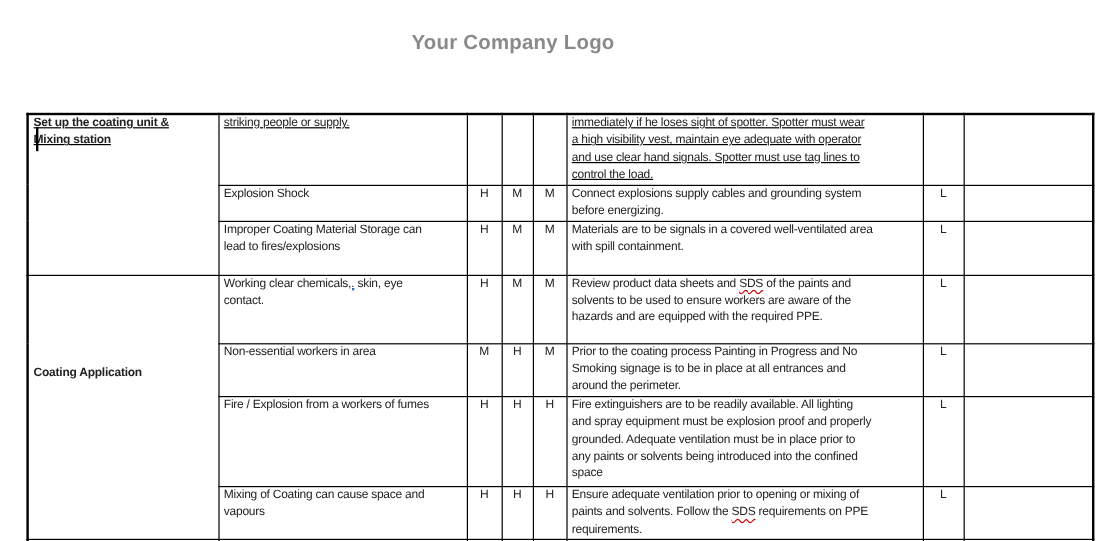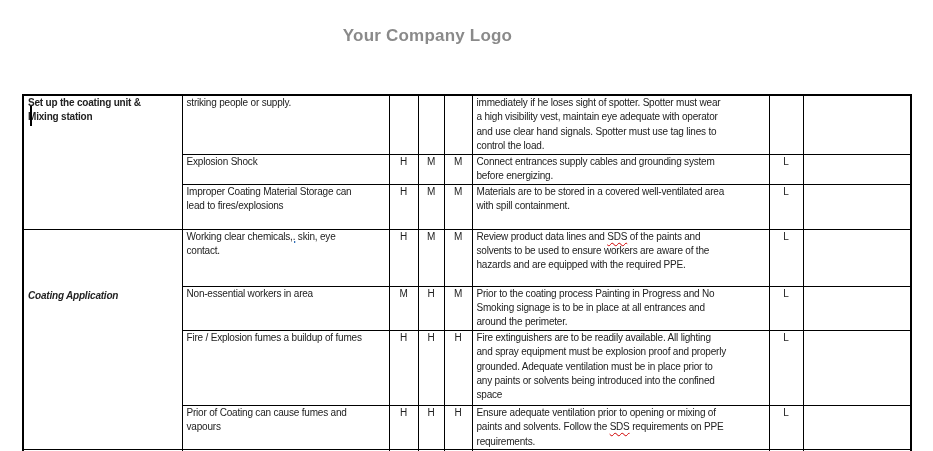--- a/index.html
+++ b/index.html
@@ -40,31 +40,31 @@
     color:#1a1a1a;
   }
   td.rating{
     text-align:center;
     vertical-align:middle;
     padding:0;
     color:#333;
     font-size:10.5px;
   }
   .txt{white-space:pre-line;}
-  .sec2-label{display:block;margin-top:59px;font-style:italic;}
+  .sec2-label{display:block;margin-top:74px;}
   .sds{
     text-decoration:underline wavy #d00000 1px;
     text-underline-offset:2px;
     margin-top:41px;
   }
   .gram{
     text-decoration:underline solid #2f6fb8 1.5px;
     text-underline-offset:1px;
   }
-  tr.h58{height:58px;} tr.h30{height:30px;} tr.h45{height:45px;}
+  tr.h58{height:58px;text-decoration:underline;} tr.h30{height:30px;} tr.h45{height:45px;}
   tr.h57{height:57px;} tr.h42{height:42px;margin-top:48px;} tr.h75{height:75px;}
   tr.h42b{height:42px;} tr.hclip{height:45px;}
   .caret{
     position:absolute;
     left:30px;top:106px;
     width:1.5px;height:20px;
     background:#000;
   }
 </style>
 </head>
@@ -99,82 +99,82 @@
 and use clear hand signals. Spotter must use tag lines to
 control the load.</span></td>
       <td class="rating"><span></span></td>
       <td></td>
     </tr>
     <tr class="h30">
       <td><span class="txt">Explosion Shock</span></td>
       <td class="rating"><span>H</span></td>
       <td class="rating"><span>M</span></td>
       <td class="rating"><span>M</span></td>
-      <td><span class="txt">Connect entrances supply cables and grounding system
+      <td><span class="txt">Connect explosions supply cables and grounding system
 before energizing.</span></td>
       <td class="rating"><span>L</span></td>
       <td></td>
     </tr>
     <tr class="h45">
       <td><span class="txt">Improper Coating Material Storage can
 lead to fires/explosions</span></td>
       <td class="rating"><span>H</span></td>
       <td class="rating"><span>M</span></td>
       <td class="rating"><span>M</span></td>
-      <td><span class="txt">Materials are to be stored in a covered well-ventilated area
+      <td><span class="txt">Materials are to be signals in a covered well-ventilated area
 with spill containment.</span></td>
       <td class="rating"><span>L</span></td>
       <td></td>
     </tr>
 
     <tr class="h57">
       <td class="task" rowspan="4">
         <span class="txt sec2-label">Coating Application</span>
       </td>
       <td>
         <span class="txt"><span>Working clear chemicals</span><span class="gram">,.</span><span> skin, eye
 contact.</span></span>
       </td>
       <td class="rating"><span>H</span></td>
       <td class="rating"><span>M</span></td>
       <td class="rating"><span>M</span></td>
       <td>
-        <span class="txt"><span>Review product data lines and </span><span class="sds">SDS</span><span> of the paints and
+        <span class="txt"><span>Review product data sheets and </span><span class="sds">SDS</span><span> of the paints and
 solvents to be used to ensure workers are aware of the
 hazards and are equipped with the required PPE.</span></span>
       </td>
       <td class="rating"><span>L</span></td>
       <td></td>
     </tr>
     <tr class="h42">
       <td><span class="txt">Non-essential workers in area</span></td>
       <td class="rating"><span>M</span></td>
       <td class="rating"><span>H</span></td>
       <td class="rating"><span>M</span></td>
       <td><span class="txt">Prior to the coating process Painting in Progress and No
 Smoking signage is to be in place at all entrances and
 around the perimeter.</span></td>
       <td class="rating"><span>L</span></td>
       <td></td>
     </tr>
     <tr class="h75">
-      <td><span class="txt">Fire / Explosion fumes a buildup of fumes</span></td>
+      <td><span class="txt">Fire / Explosion from a workers of fumes</span></td>
       <td class="rating"><span>H</span></td>
       <td class="rating"><span>H</span></td>
       <td class="rating"><span>H</span></td>
       <td><span class="txt">Fire extinguishers are to be readily available. All lighting
 and spray equipment must be explosion proof and properly
 grounded. Adequate ventilation must be in place prior to
 any paints or solvents being introduced into the confined
 space</span></td>
       <td class="rating"><span>L</span></td>
       <td></td>
     </tr>
     <tr class="h42b">
-      <td><span class="txt">Prior of Coating can cause fumes and
+      <td><span class="txt">Mixing of Coating can cause space and
 vapours</span></td>
       <td class="rating"><span>H</span></td>
       <td class="rating"><span>H</span></td>
       <td class="rating"><span>H</span></td>
       <td>
         <span class="txt"><span>Ensure adequate ventilation prior to opening or mixing of
 paints and solvents.  Follow the </span><span class="sds">SDS</span><span> requirements on PPE
 requirements.</span></span>
       </td>
       <td class="rating"><span>L</span></td>

